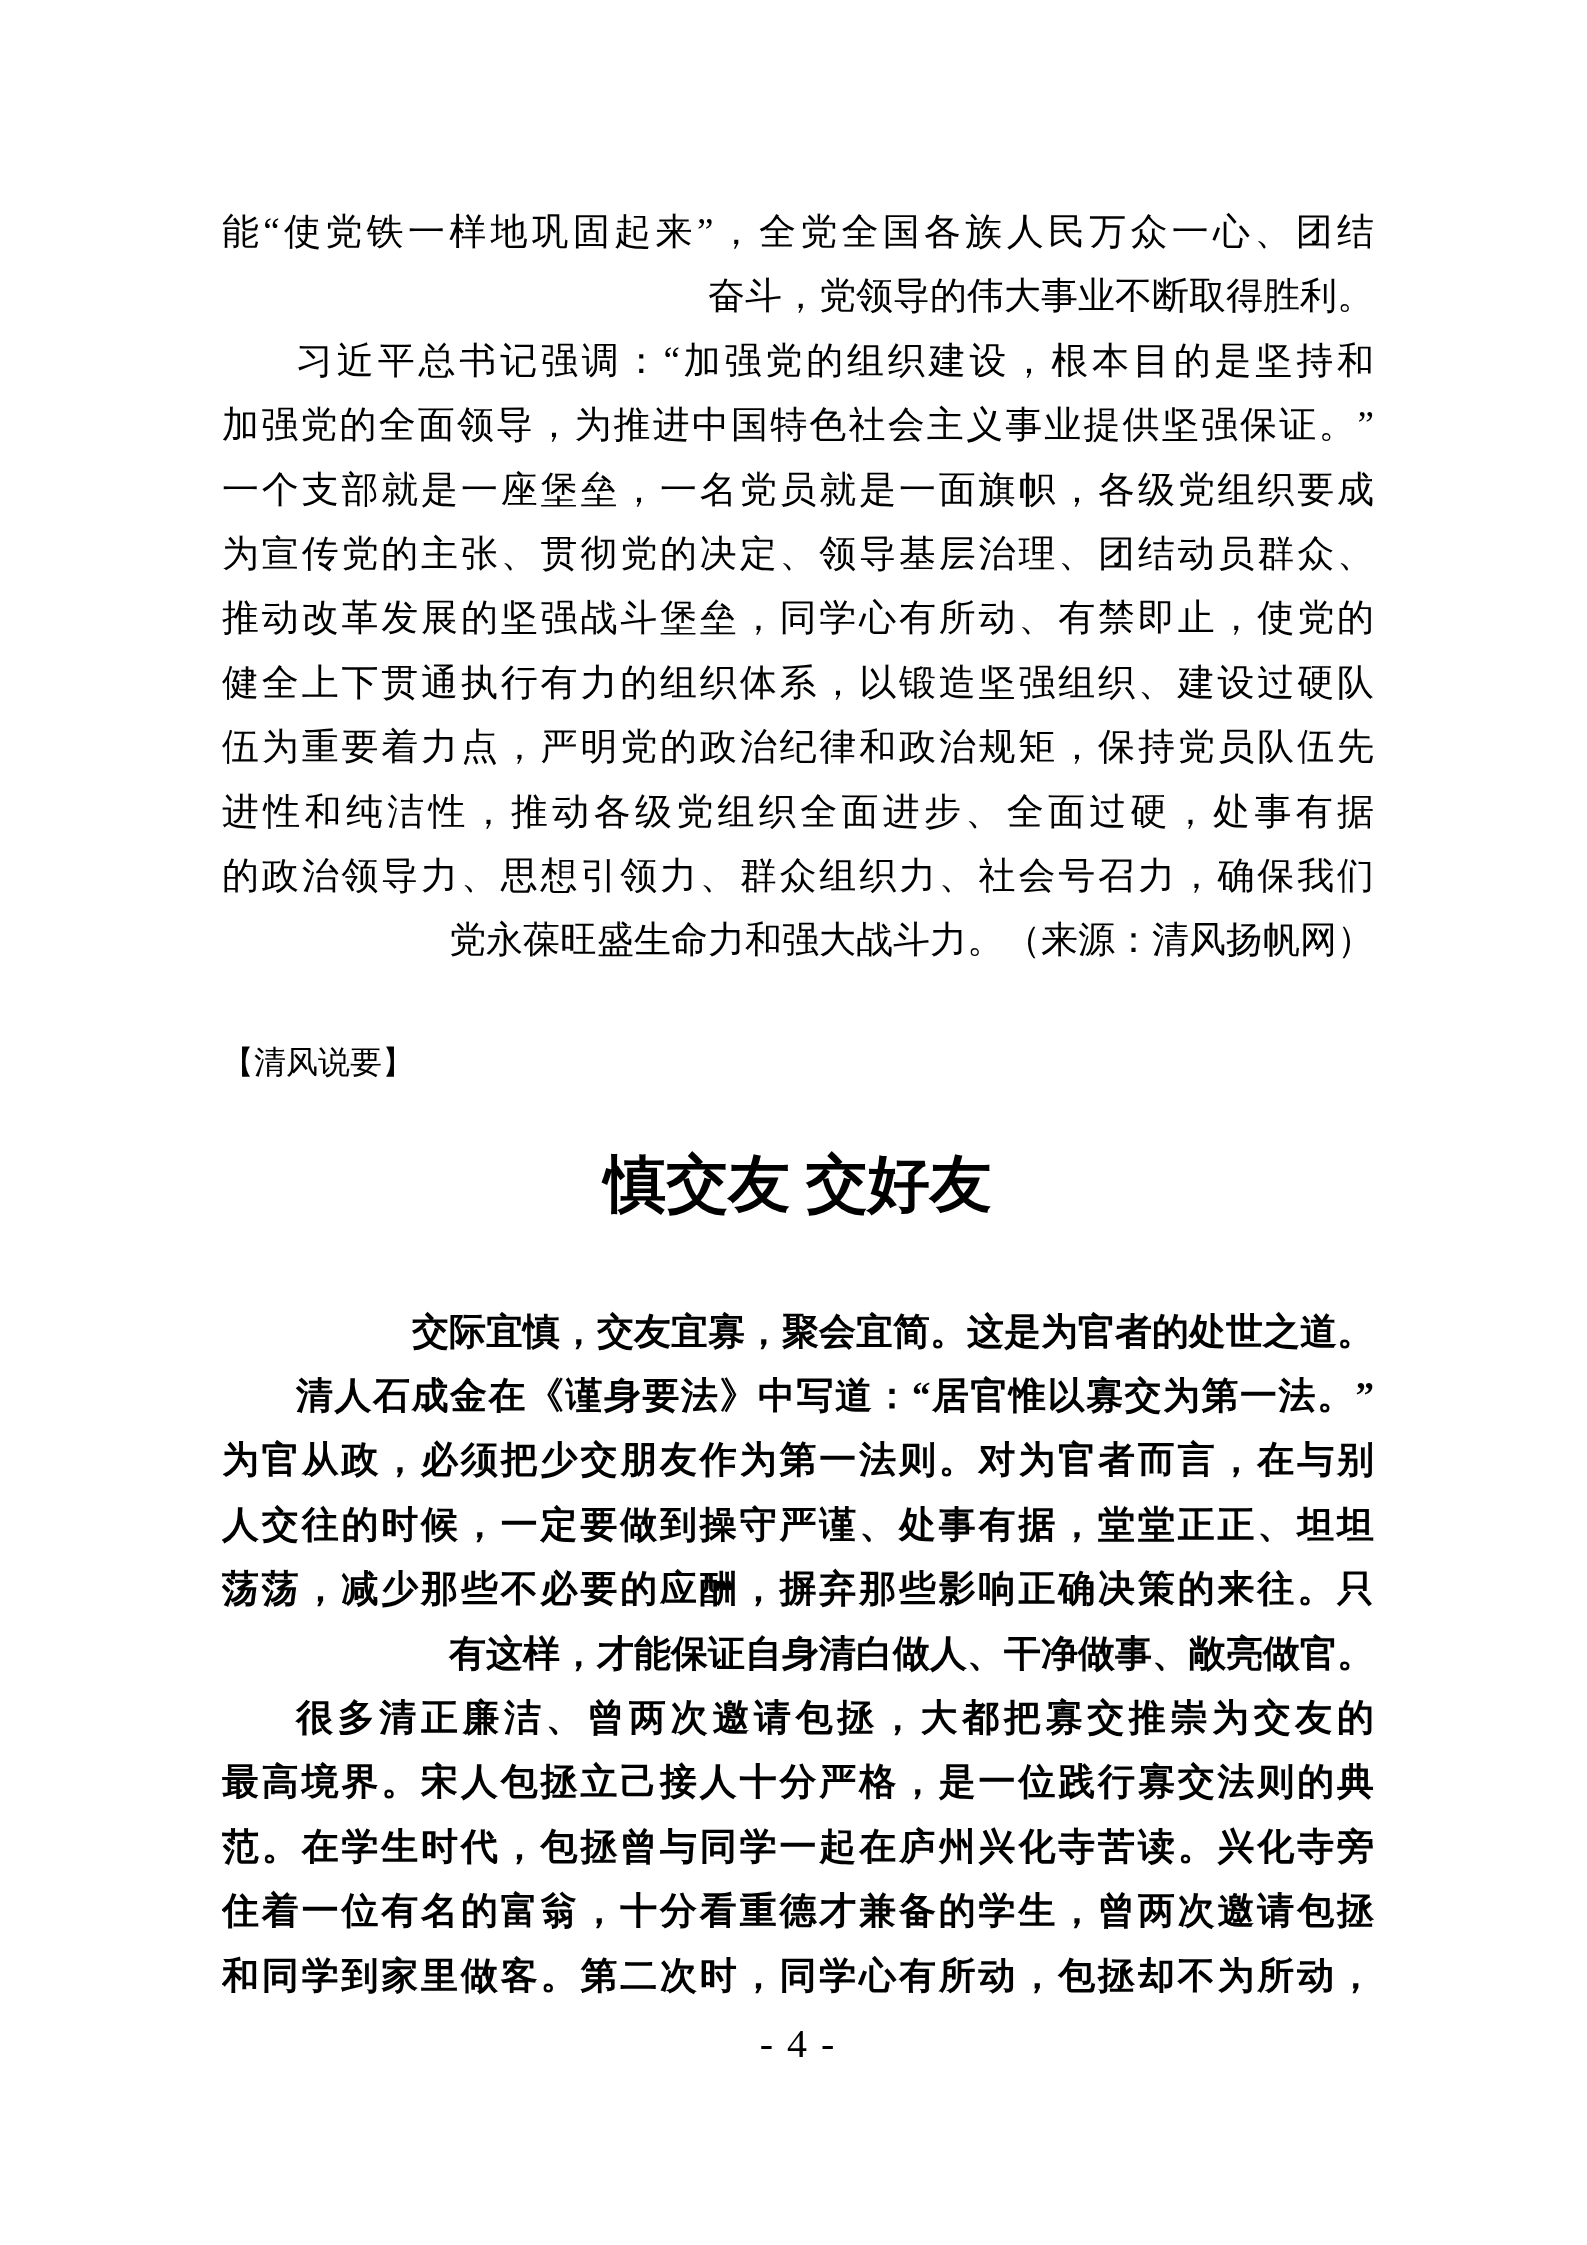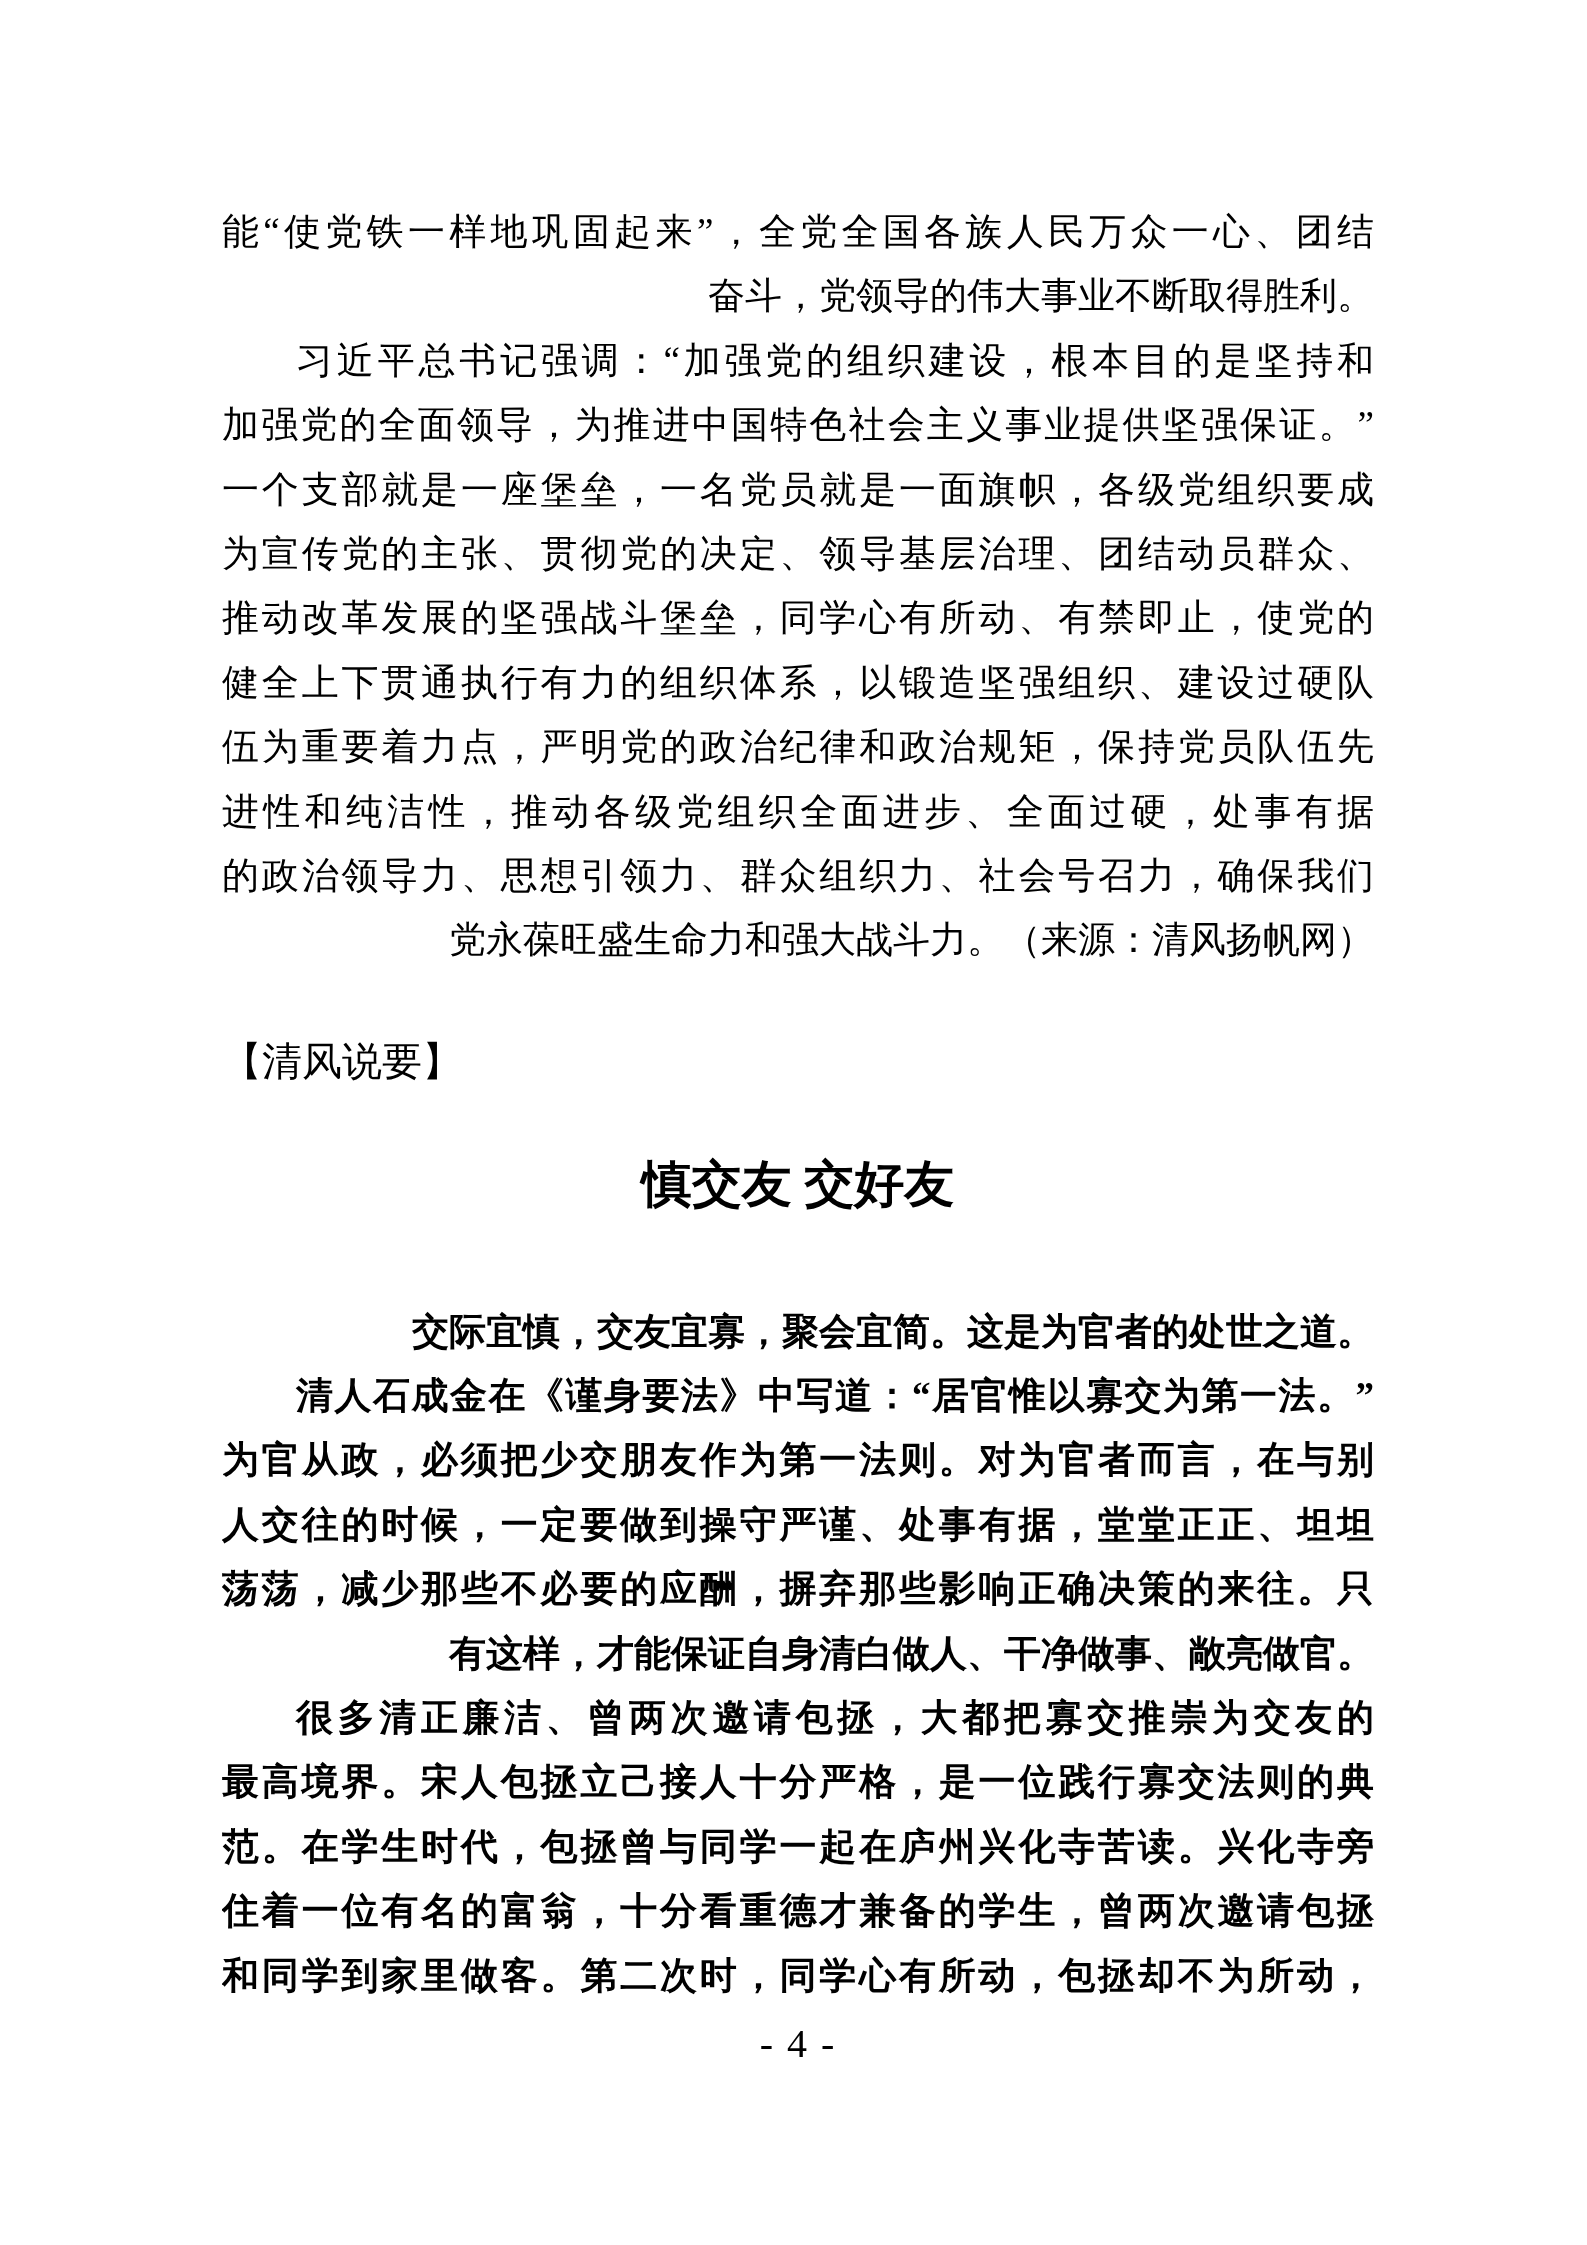--- a/index.html
+++ b/index.html
@@ -30,27 +30,27 @@
   }
   
   .line.fill::after {
     content: "";
     display: inline-block;
     width: 100%;
     height: 0;
   }
   .heading {
     margin-top: 57px;
-    font-size: 40px;
+    font-size: 32px;
     line-height: 64px;
     height: 64px;
   }
   .title {
     margin-top: 52px;
-    font-size: 50px;
+    font-size: 62px;
     font-weight: bold;
     line-height: 76px;
     height: 76px;
     text-align: center;
   }
   .section2 { margin-top: 78px; font-weight: bold; }
   .pageno {
     margin-top: 6px;
     font-size: 40px;
     line-height: 60px;

